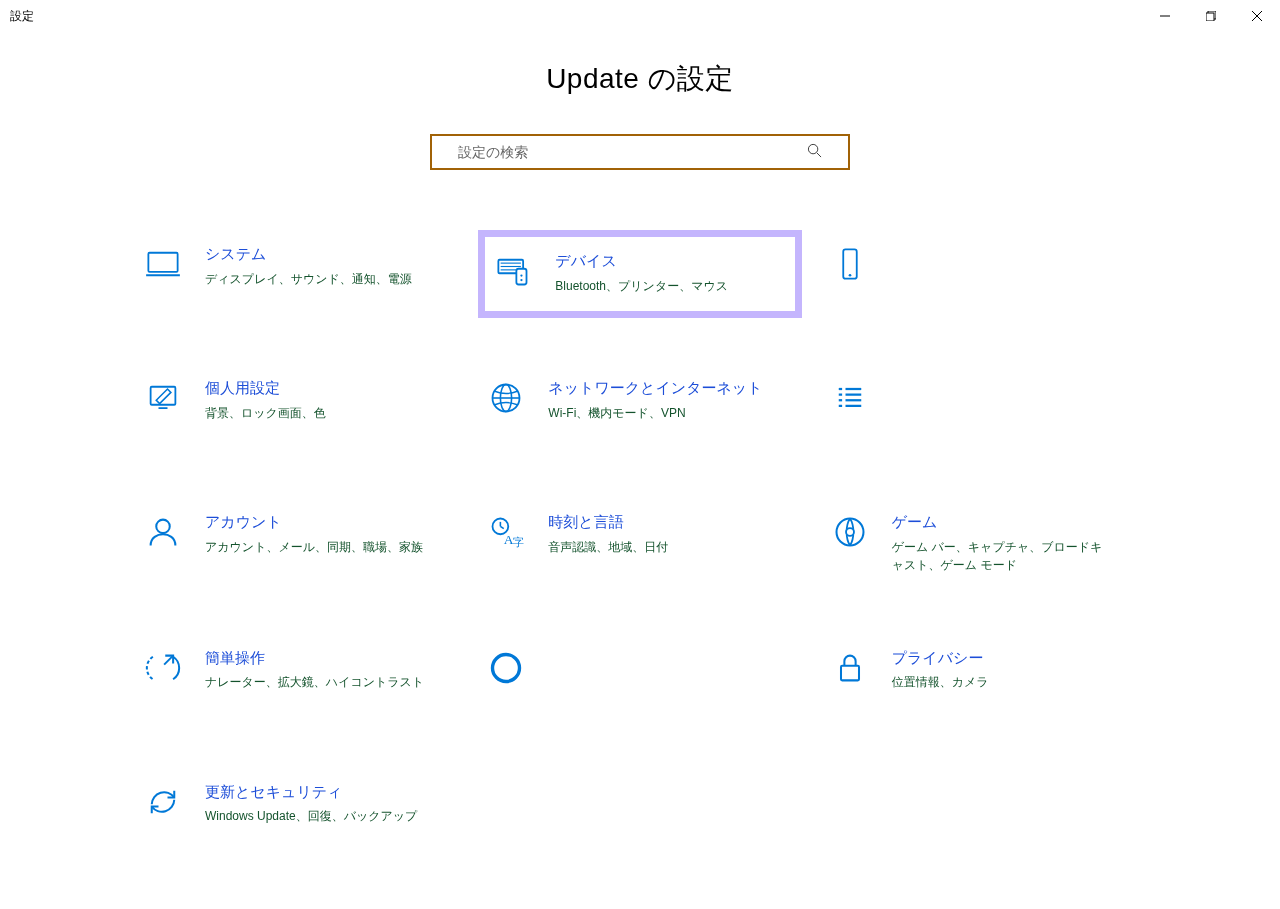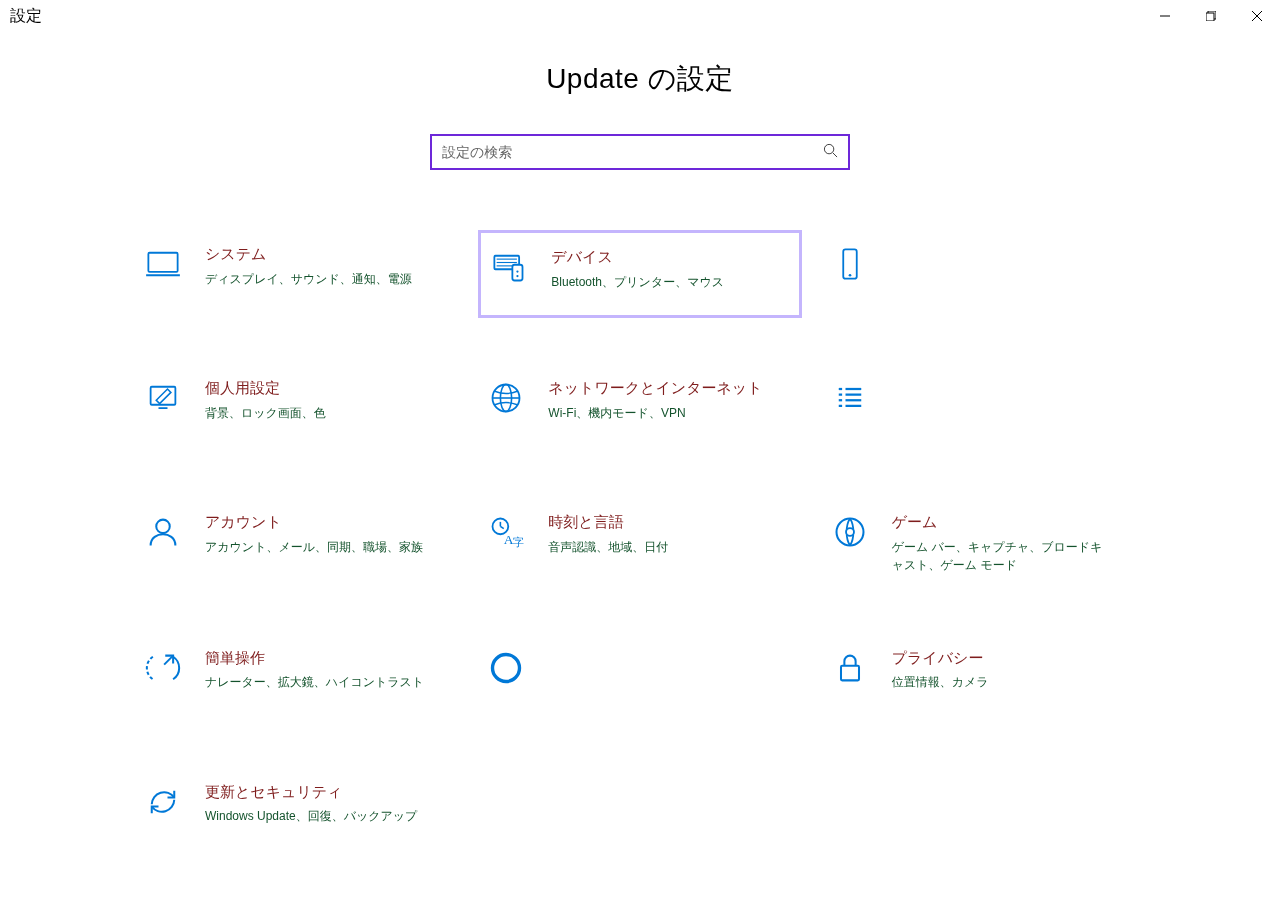--- a/index.html
+++ b/index.html
@@ -1,39 +1,39 @@
 <!DOCTYPE html>
 <html><head>
   <meta charset="utf-8">
   <style>
     * { box-sizing: border-box; margin: 0; padding: 0; }
     html, body { width: 1280px; height: 909px; overflow: hidden; }
     body { font-family: "Yu Gothic UI", "Segoe UI", Meiryo, sans-serif; background: #fff; color: #000; }
 
     .titlebar { height: 32px; display: flex; align-items: center; justify-content: space-between; padding-left: 10px; }
-    .title { font-size: 16px; color: #000; }
+    .title { font-size: 12px; color: #000; }
     .win-controls { display: flex; height: 100%; }
     .win-btn { width: 46px; height: 32px; display: flex; align-items: center; justify-content: center; }
     .win-btn svg { display: block; }
 
     .page { padding-top: 28px; }
     h1.page-title { text-align: center; font-weight: 300; font-size: 28px; letter-spacing: 0.5px; }
 
     .search-wrap { display: flex; justify-content: center; margin-top: 36px; }
-    .search-box { width: 420px; height: 36px; border: 2px solid #6d28d9; display: flex; align-items: center; padding: 0 10px; }
+    .search-box { width: 420px; height: 36px; border: 2px solid #a16207; display: flex; align-items: center; padding: 0 26px; }
     .search-box input { flex: 1; border: none; outline: none; font-size: 14px; color: #666; background: transparent; }
     .search-box input::placeholder { color: #666; }
     .search-icon { color: #333; }
 
     .grid { width: 1010px; margin: 60px auto 0 auto; display: grid; grid-template-columns: repeat(3, 1fr); column-gap: 20px; row-gap: 46px; }
     .card { display: flex; align-items: flex-start; padding: 14px 10px; cursor: default; min-height: 88px; }
-    .card.highlight { border: 3px solid #c4b5fd; }
+    .card.highlight { border: 7px solid #c4b5fd; }
     .card-icon { width: 42px; height: 42px; flex: 0 0 42px; color: #0078d7; margin-top: 2px; }
     .card-text { margin-left: 18px; max-width: 220px; }
-    .card-title { font-size: 15px; color: #7f1d1d; line-height: 1.3; }
+    .card-title { font-size: 15px; color: #1d4ed8; line-height: 1.3; }
     .card-desc { font-size: 12px; color: #14532d; margin-top: 6px; line-height: 1.5; }
   </style>
 </head>
 <body>
 
 <div class="titlebar">
   <span class="title">設定</span>
   <div class="win-controls">
     <div class="win-btn">
       <svg width="10" height="10" viewBox="0 0 10 10">

